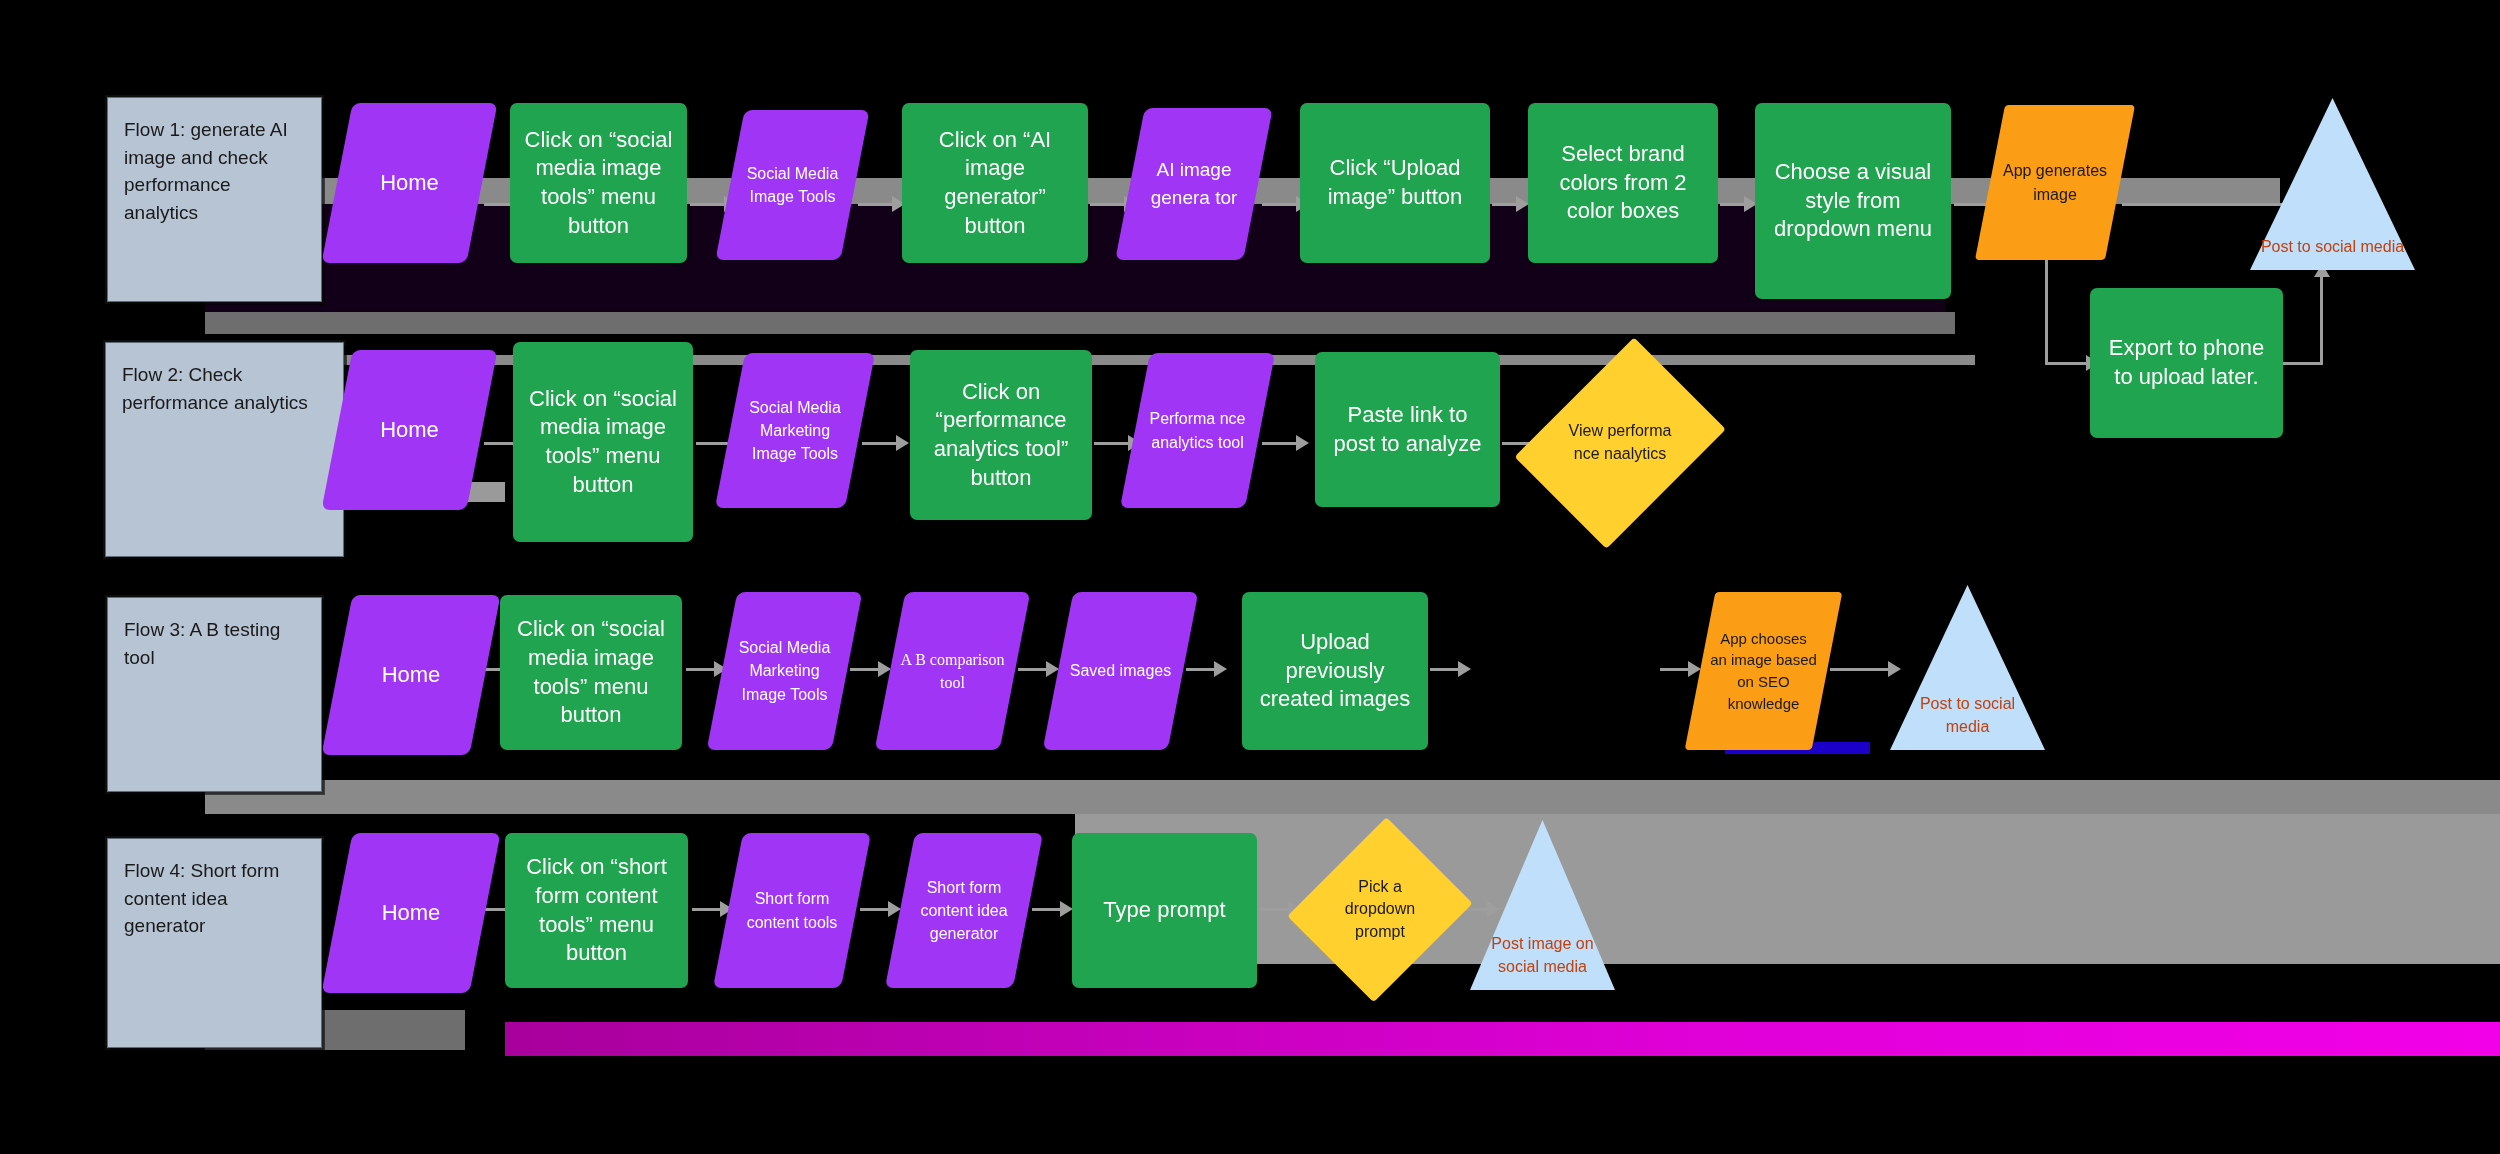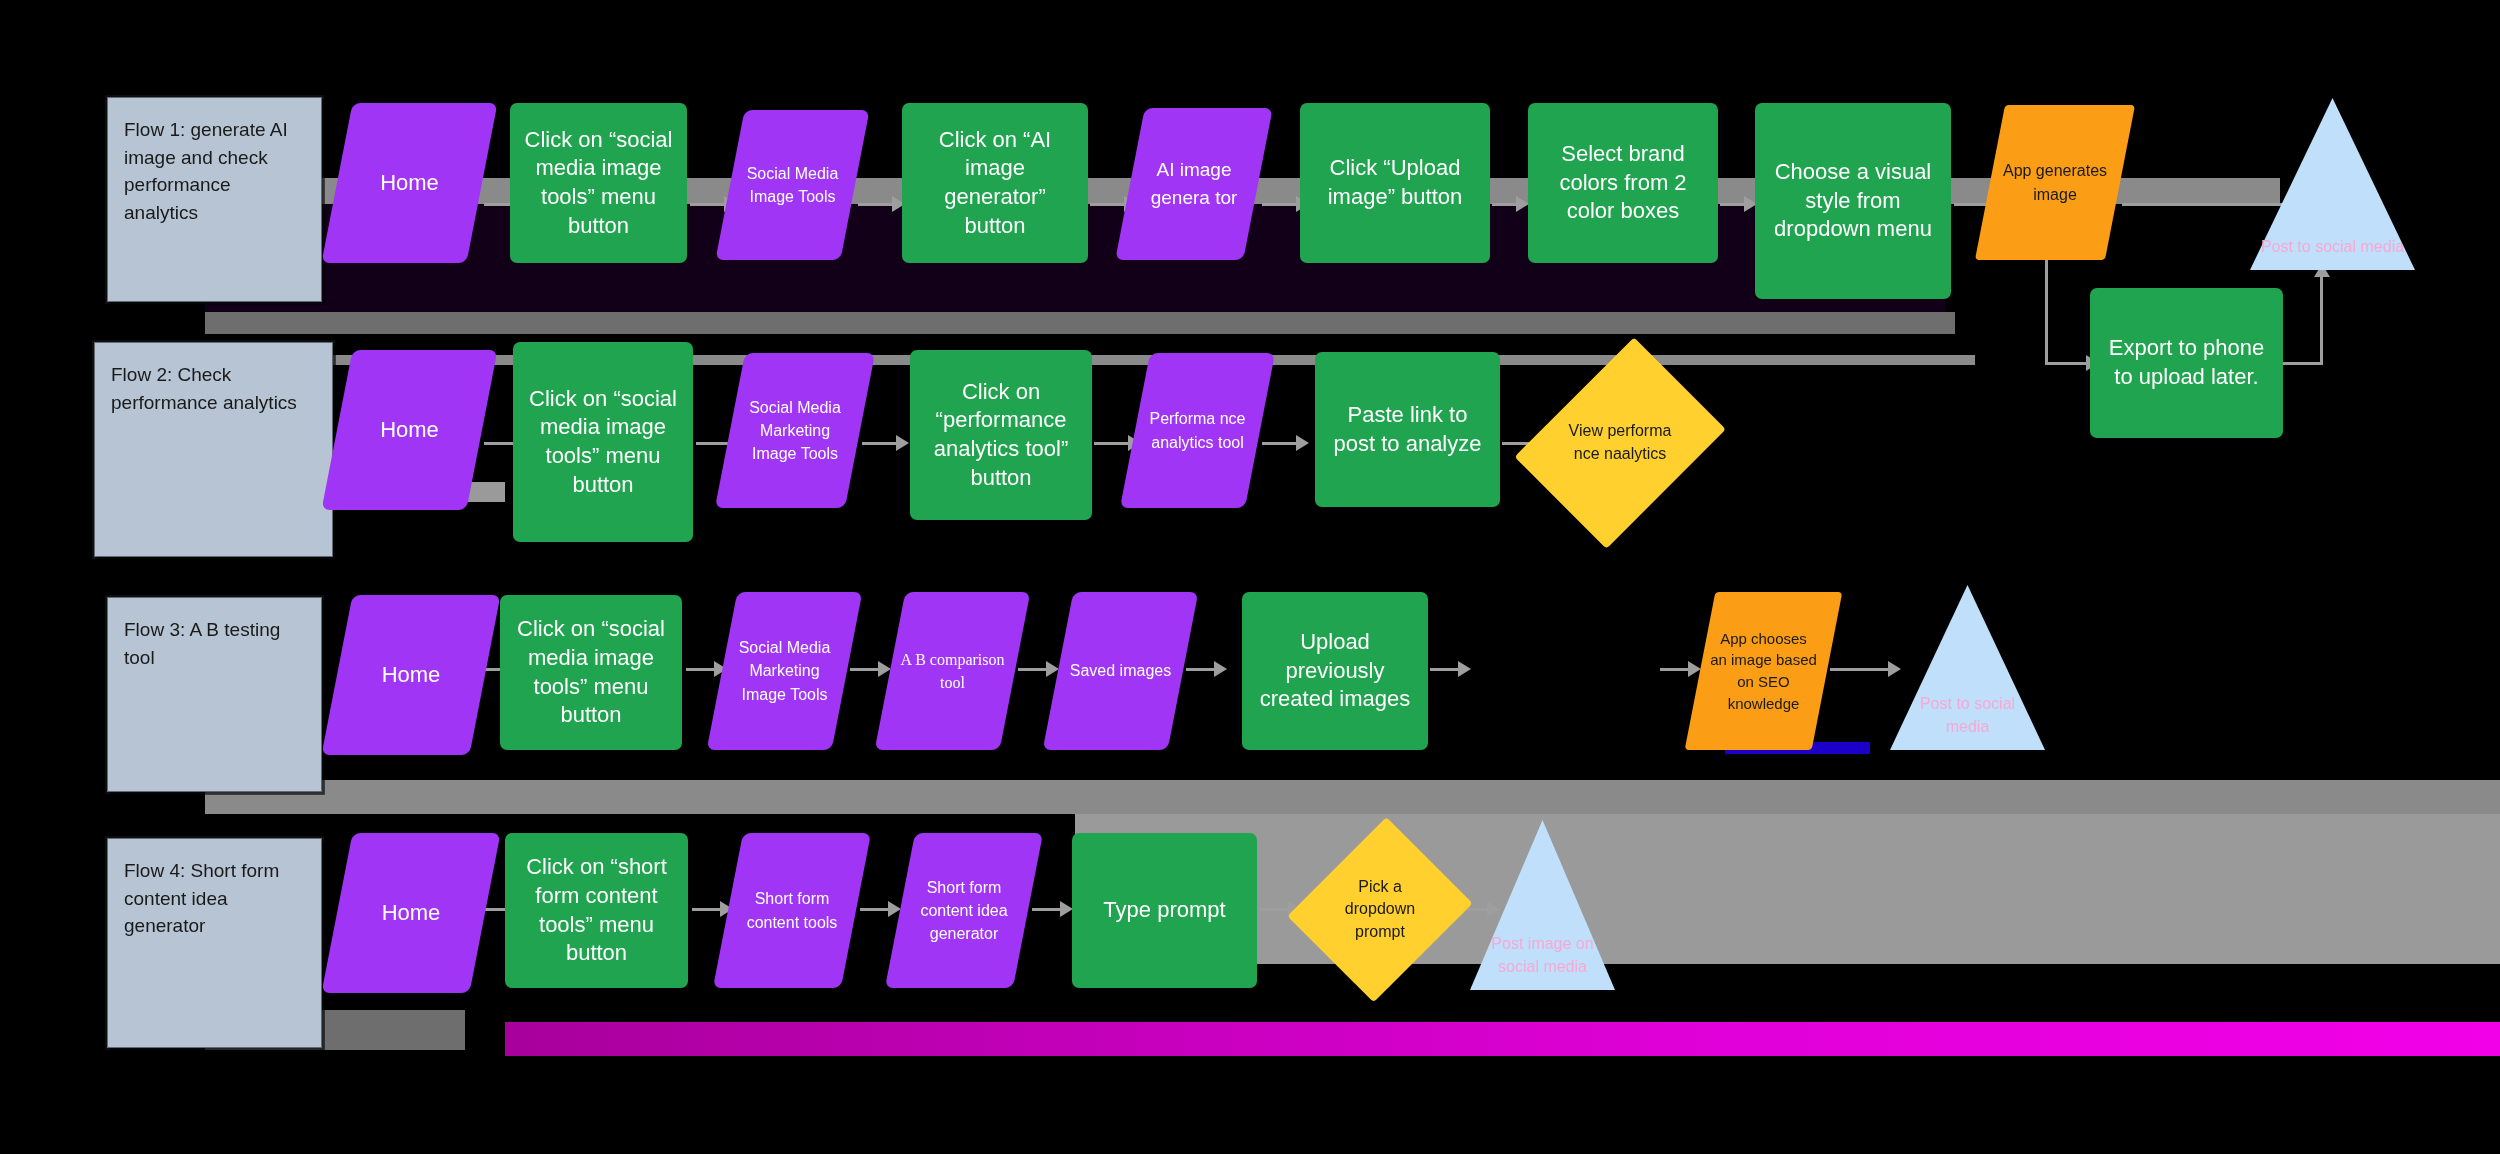--- a/index.html
+++ b/index.html
@@ -110,21 +110,21 @@
     width: 72%; height: 72%;
     background: #ffd02e;
     transform: translate(-50%,-50%) rotate(45deg);
     border-radius: 4px;
     z-index: 1;
   }
   .decision .node-inner { padding: 0 26px; }
 
   
   .tri {
-    color: #f9a8d4;
+    color: #c2410c;
     font-size: 16px;
     line-height: 1.40;
     align-items: flex-end;
   }
   .tri .shape {
     position: absolute;
     inset: 0;
     background: #bfdffb;
     clip-path: polygon(50% 0%, 100% 100%, 0% 100%);
     z-index: 1;
@@ -238,21 +238,21 @@
   <div class="arrowhead ah-right" style="left:2086px; top:355px;"></div>
 
   <div class="node proc" style="left:2090px; top:288px; width:193px; height:150px;">
     <div class="node-inner">Export to phone to upload later.</div>
   </div>
 
   <div class="conn h" style="left:2283px; top:362px; width:40px;"></div>
   <div class="conn v" style="left:2320px; top:275px; width:3px; height:88px;"></div>
   <div class="arrowhead ah-up" style="left:2314px; top:264px;"></div>
 
-  <div class="node card" style="left:94px; top:342px; width:239px; height:215px;justify-content:center;">
+  <div class="node card" style="left:105px; top:342px; width:239px; height:215px;justify-content:center;">
     <div class="node-inner">Flow 2: Check performance analytics</div>
   </div>
 
   <div class="node screen" style="left:337px; top:350px; width:145px; height:160px;">
     <div class="skew"></div>
     <div class="node-inner" style="font-size:22px;">Home</div>
   </div>
   <div class="conn h" style="left:484px; top:442px; width:36px;"></div>
   <div class="arrowhead ah-right" style="left:518px; top:435px;"></div>
 

